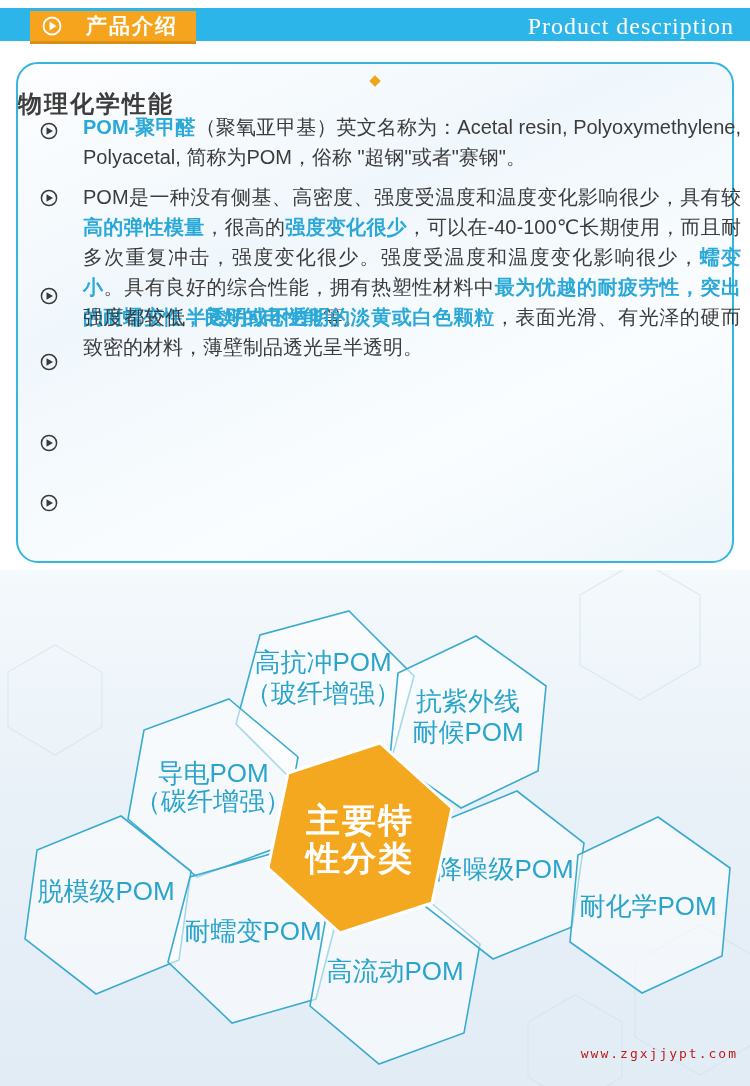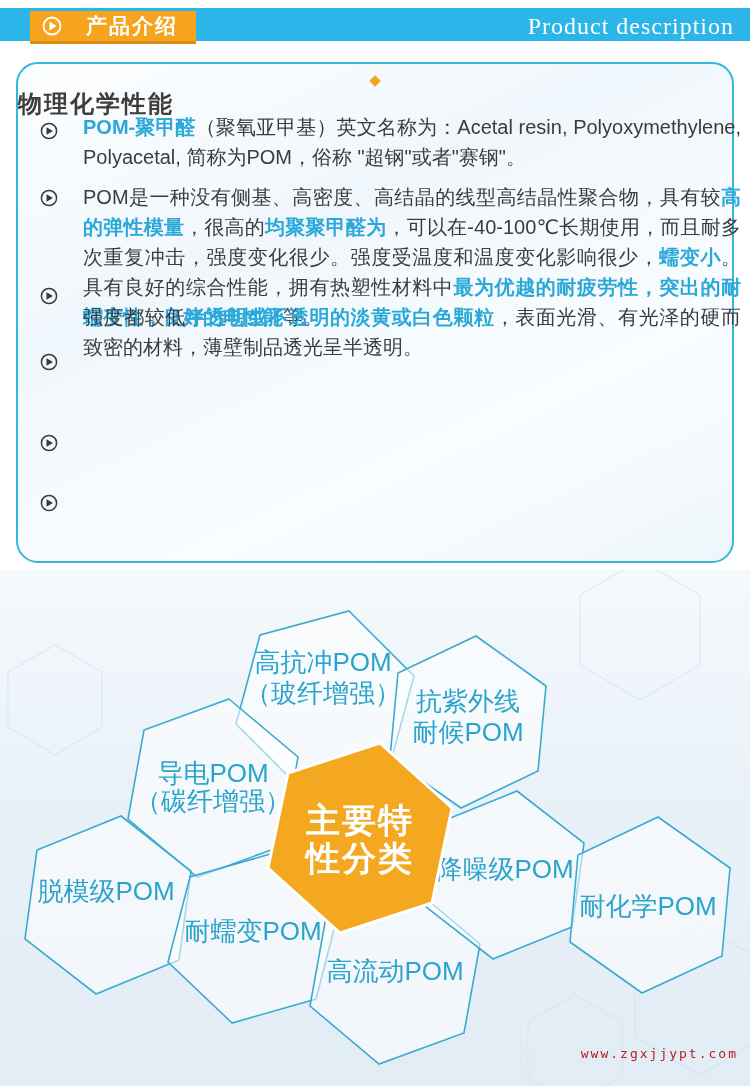--- a/index.html
+++ b/index.html
@@ -101,21 +101,21 @@
   <svg class="bullet" style="top:370px" viewBox="0 0 18 18">
       <circle cx="9" cy="9" r="7.6" fill="none" stroke="#3a3a3a" stroke-width="1.5"></circle>
       <polygon points="6.5,5.2 13,9 6.5,12.8" fill="#3a3a3a"></polygon>
     </svg>
   <svg class="bullet" style="top:430px" viewBox="0 0 18 18">
       <circle cx="9" cy="9" r="7.6" fill="none" stroke="#3a3a3a" stroke-width="1.5"></circle>
       <polygon points="6.5,5.2 13,9 6.5,12.8" fill="#3a3a3a"></polygon>
     </svg>
 
   <div class="para" style="top:48px"><span class="hl">POM-聚甲醛</span><span>（聚氧亚甲基）英文名称为：Acetal resin, Polyoxymethylene, Polyacetal, 简称为POM，俗称 "超钢"或者"赛钢"。</span></div>
-  <div class="para" style="top:118px"><span>POM是一种没有侧基、高密度、高结晶的线型高结晶性聚合物，具有较</span><span class="hl">高的弹性模量</span><span>，很高的</span><span class="hl">均聚聚甲醛为</span><span>，可以在-40-100℃长期使用，而且耐多次重复冲击，强度变化很少。强度受温度和温度变化影响很少，</span><span class="hl">蠕变小</span><span>。具有良好的综合性能，拥有热塑性材料中</span><span class="hl">最为优越的耐疲劳性，突出的耐蠕变性，良好的电性能</span><span>等。</span></div>
+  <div class="para" style="top:118px"><span>POM是一种没有侧基、高密度、强度受温度和温度变化影响很少，具有较</span><span class="hl">高的弹性模量</span><span>，很高的</span><span class="hl">强度变化很少</span><span>，可以在-40-100℃长期使用，而且耐多次重复冲击，强度变化很少。强度受温度和温度变化影响很少，</span><span class="hl">蠕变小</span><span>。具有良好的综合性能，拥有热塑性材料中</span><span class="hl">最为优越的耐疲劳性，突出的耐蠕变性，良好的电性能</span><span>等。</span></div>
   <div class="para" style="top:238px"><span>强度都较低</span><span class="hl">半透明或不透明的淡黄或白色颗粒</span><span>，表面光滑、有光泽的硬而致密的材料，薄壁制品透光呈半透明。</span></div>
 </div>
 
 <div class="hex-section">
   <svg width="750" height="516" viewBox="0 0 750 516">
 
     <polygon class="hex-deco" points="640,-10 700,25 700,95 640,130 580,95 580,25"></polygon>
     <polygon class="hex-deco" points="700,355 765,392 765,467 700,505 635,467 635,392"></polygon>
     <polygon class="hex-deco" points="575,425 622,452 622,507 575,535 528,507 528,452"></polygon>
     <polygon class="hex-deco" points="55,75 102,102 102,157 55,185 8,157 8,102"></polygon>

